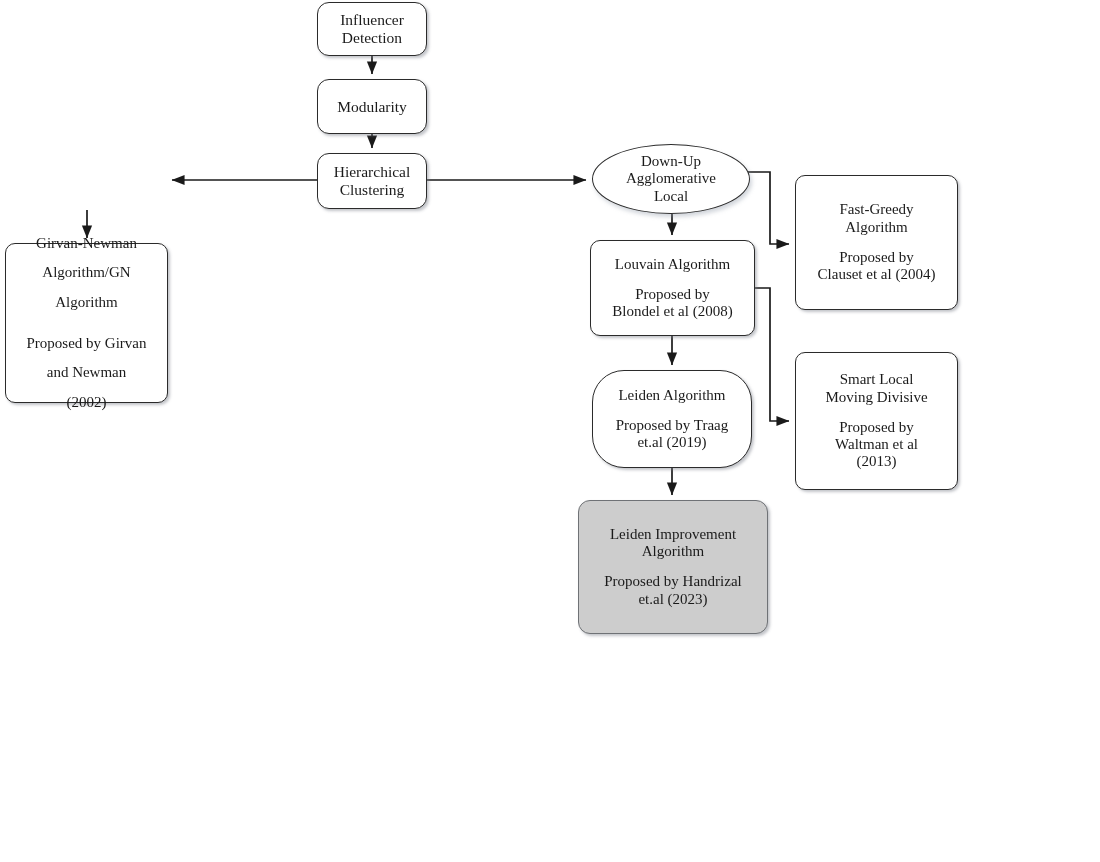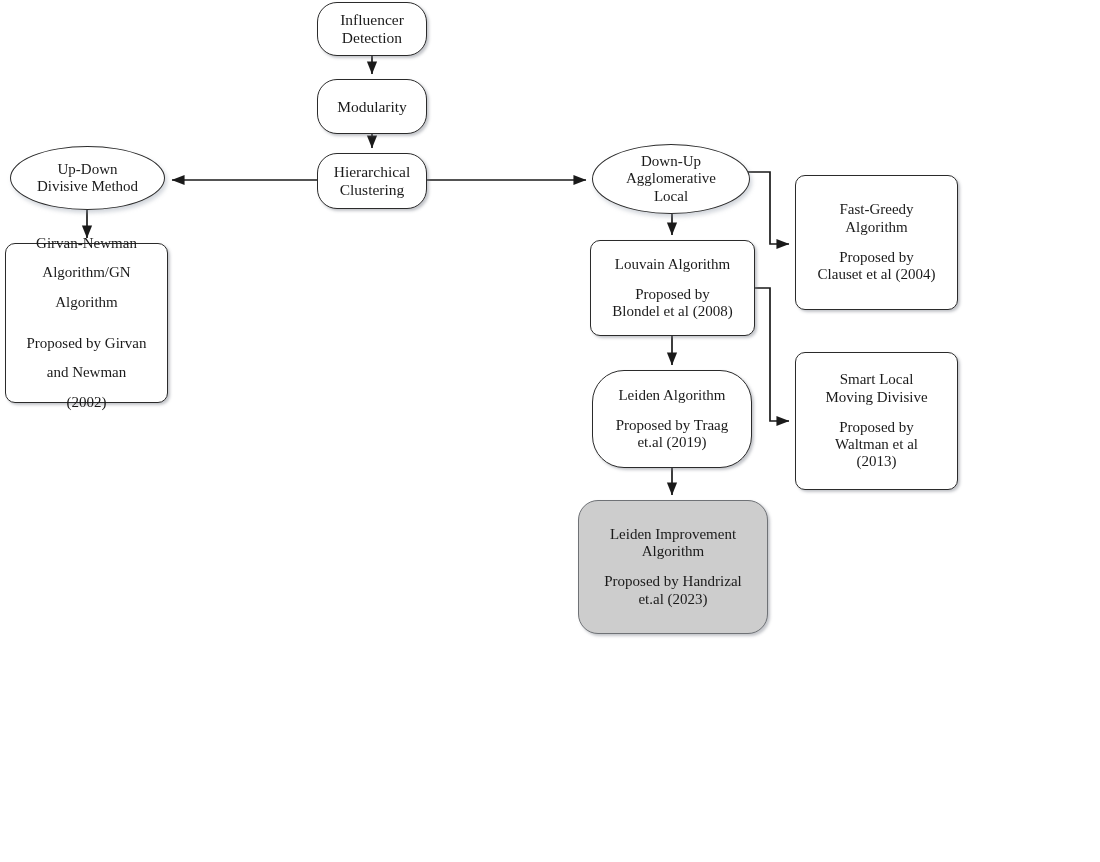--- a/index.html
+++ b/index.html
@@ -29,21 +29,21 @@
     display: flex;
     flex-direction: column;
     align-items: center;
     justify-content: center;
     text-align: center;
     border: 1.3px solid #2b2b2b;
     background: #ffffff;
     box-shadow: 2px 2px 3px rgba(120,125,135,0.45);
   }
   .rbox {
-    border-radius: 20px;
+    border-radius: 12px;
   }
   .rbox.tight {
     border-radius: 10px;
   }
   .ellipse {
     border-radius: 50% / 50%;
     box-shadow: 2px 3px 4px rgba(140,150,165,0.40);
   }
   .node .ln {
     display: block;
@@ -125,24 +125,20 @@
 
   <div class="node rbox" id="n-modularity">
     <span class="ln">Modularity</span>
   </div>
 
   <div class="node rbox" id="n-hierarchical">
     <span class="ln">Hierarchical</span>
     <span class="ln">Clustering</span>
   </div>
 
-  <div class="node ellipse" id="n-updown">
-    <span class="ln">Up-Down</span>
-    <span class="ln">Divisive Method</span>
-  </div>
 
   <div class="node ellipse" id="n-downup">
     <span class="ln">Down-Up</span>
     <span class="ln">Agglomerative</span>
     <span class="ln">Local</span>
   </div>
 
   <div class="node rbox tight" id="n-girvan">
     <span class="ln">Girvan-Newman</span>
     <span class="ln">Algorithm/GN</span>

